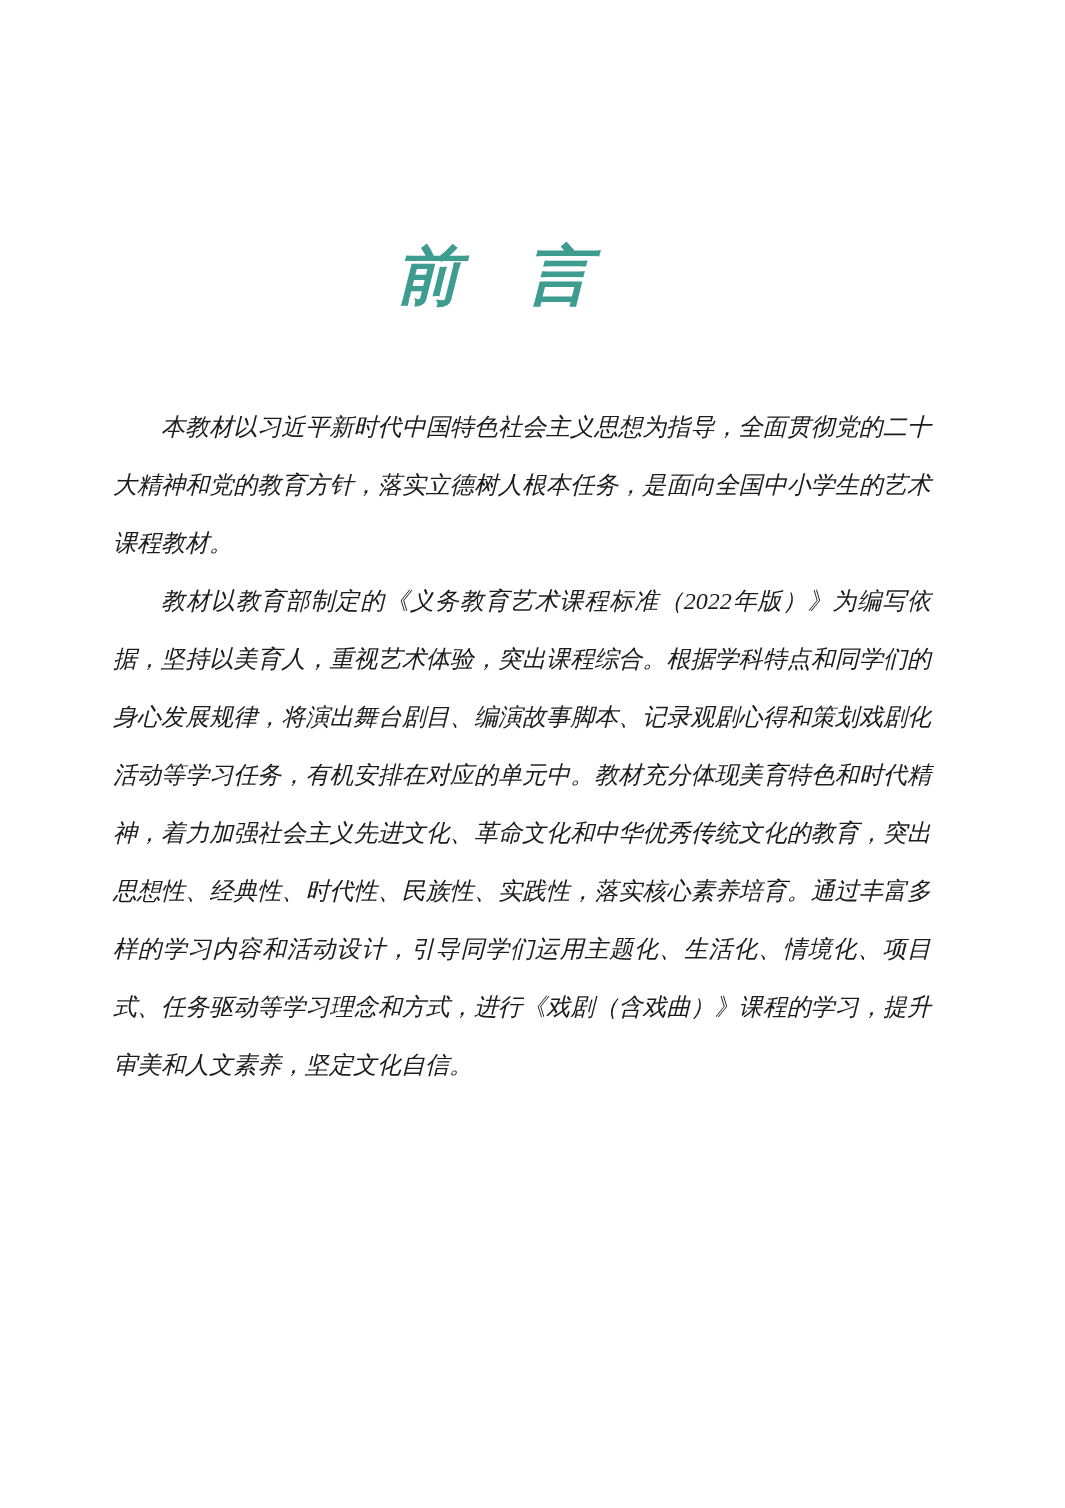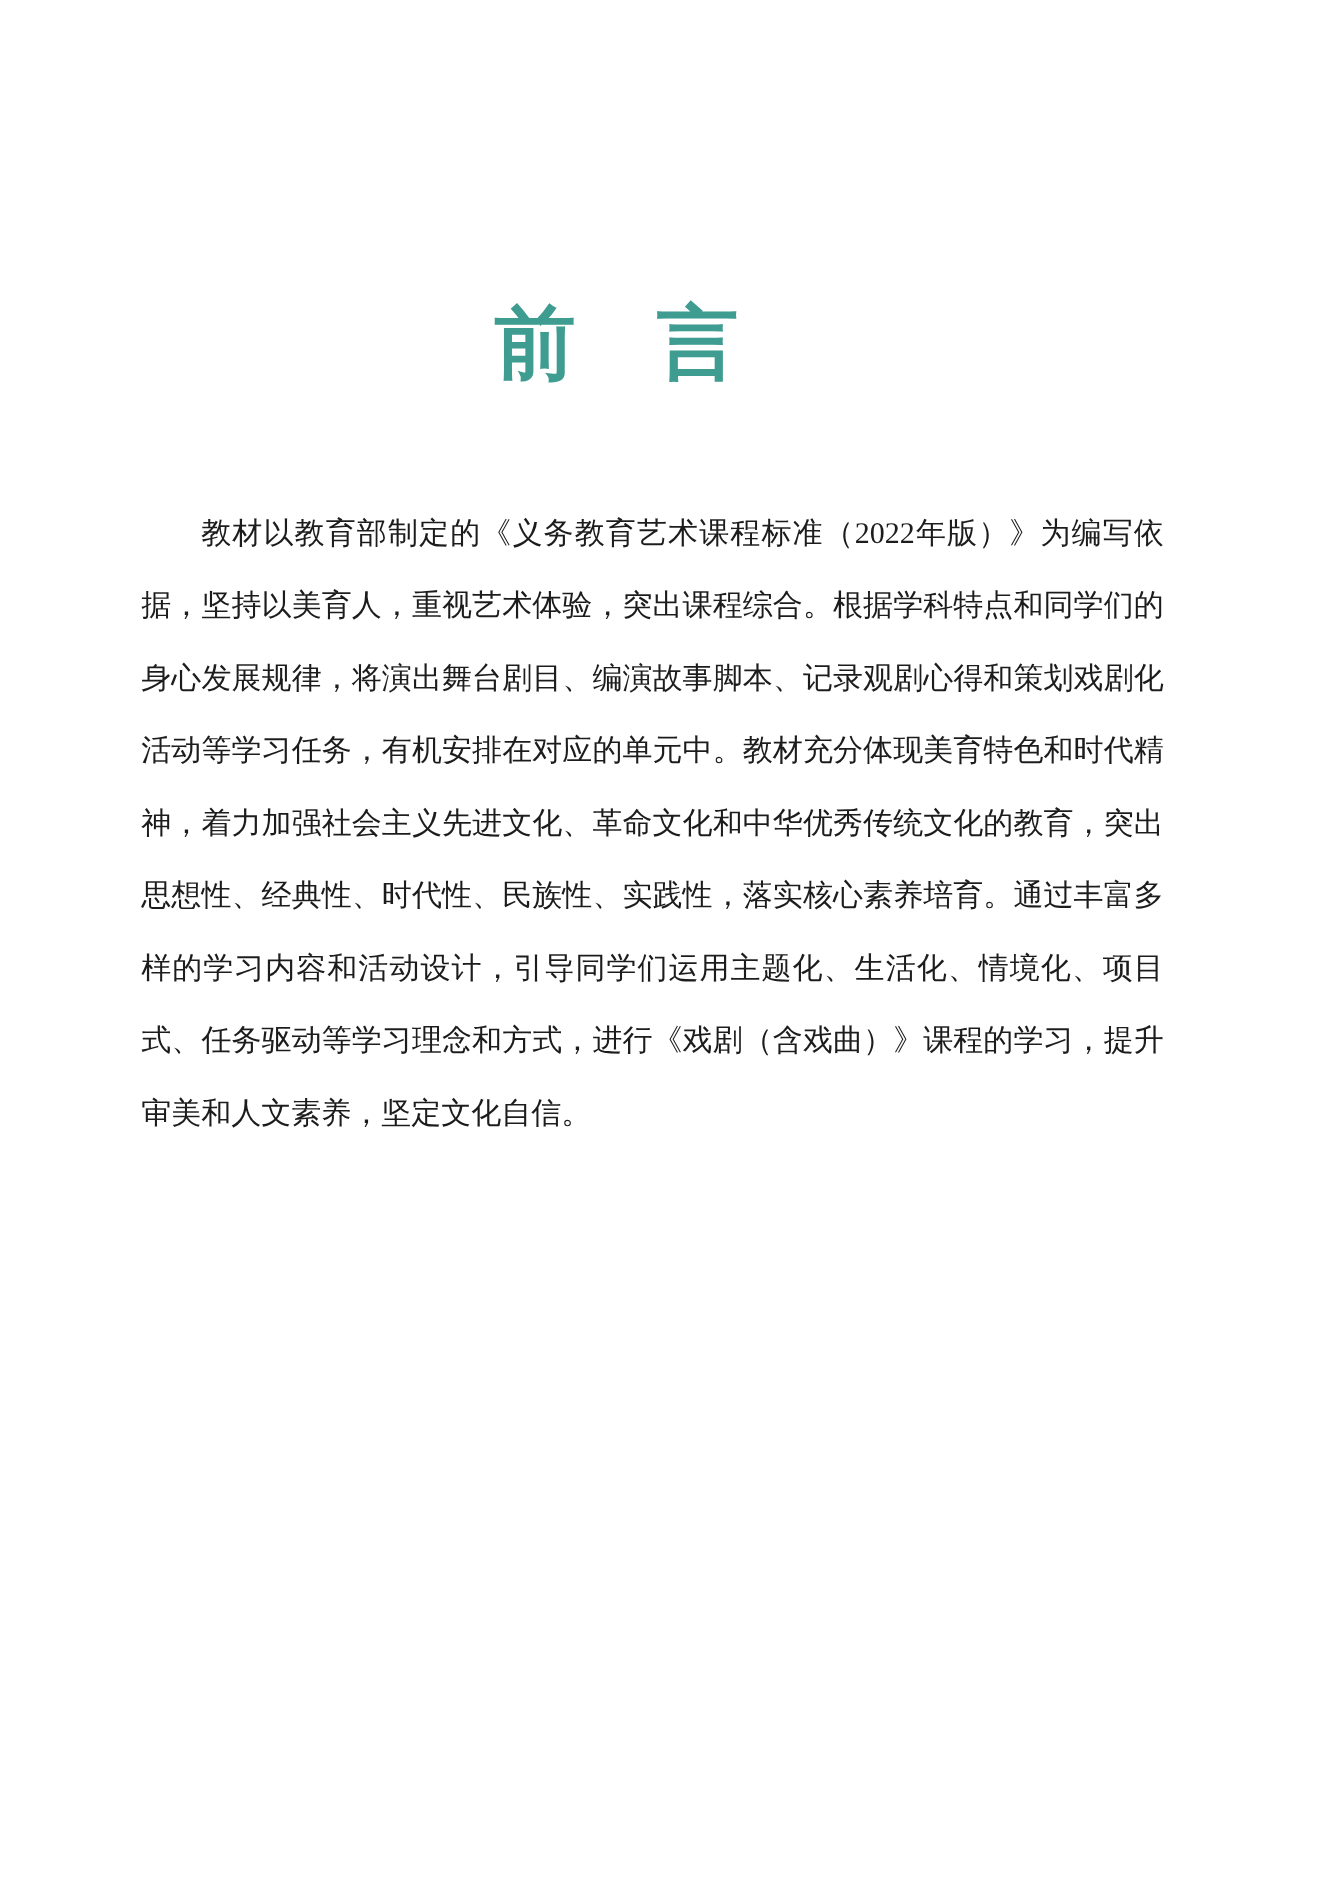--- a/index.html
+++ b/index.html
@@ -11,20 +11,21 @@
     width: 1065px;
     height: 1508px;
     font-family: "Liberation Serif", "DejaVu Serif", serif;
   }
   .page {
     position: relative;
     width: 986px;
     height: 1508px;
     background: #ffffff;
     overflow: hidden;
+    font-style: italic;
   }
   .title {
     position: absolute;
     top: 238px;
     left: 0;
     width: 100%;
     margin: 0;
     text-align: center;
     font-size: 65px;
     line-height: 76px;
@@ -47,15 +48,16 @@
     text-indent: 2em;
     word-break: break-all;
   }
 </style>
 </head>
 <body>
 
 <div class="page">
   <h1 class="title">前　言</h1>
   <div class="content">
+    <p class="para">本教材以习近平新时代中国特色社会主义思想为指导，全面贯彻党的二十大精神和党的教育方针，落实立德树人根本任务，是面向全国中小学生的艺术课程教材。</p>
     <p class="para">教材以教育部制定的《义务教育艺术课程标准（2022年版）》为编写依据，坚持以美育人，重视艺术体验，突出课程综合。根据学科特点和同学们的身心发展规律，将演出舞台剧目、编演故事脚本、记录观剧心得和策划戏剧化活动等学习任务，有机安排在对应的单元中。教材充分体现美育特色和时代精神，着力加强社会主义先进文化、革命文化和中华优秀传统文化的教育，突出思想性、经典性、时代性、民族性、实践性，落实核心素养培育。通过丰富多样的学习内容和活动设计，引导同学们运用主题化、生活化、情境化、项目式、任务驱动等学习理念和方式，进行《戏剧（含戏曲）》课程的学习，提升审美和人文素养，坚定文化自信。</p>
   </div>
 </div>
 
 </body></html>

